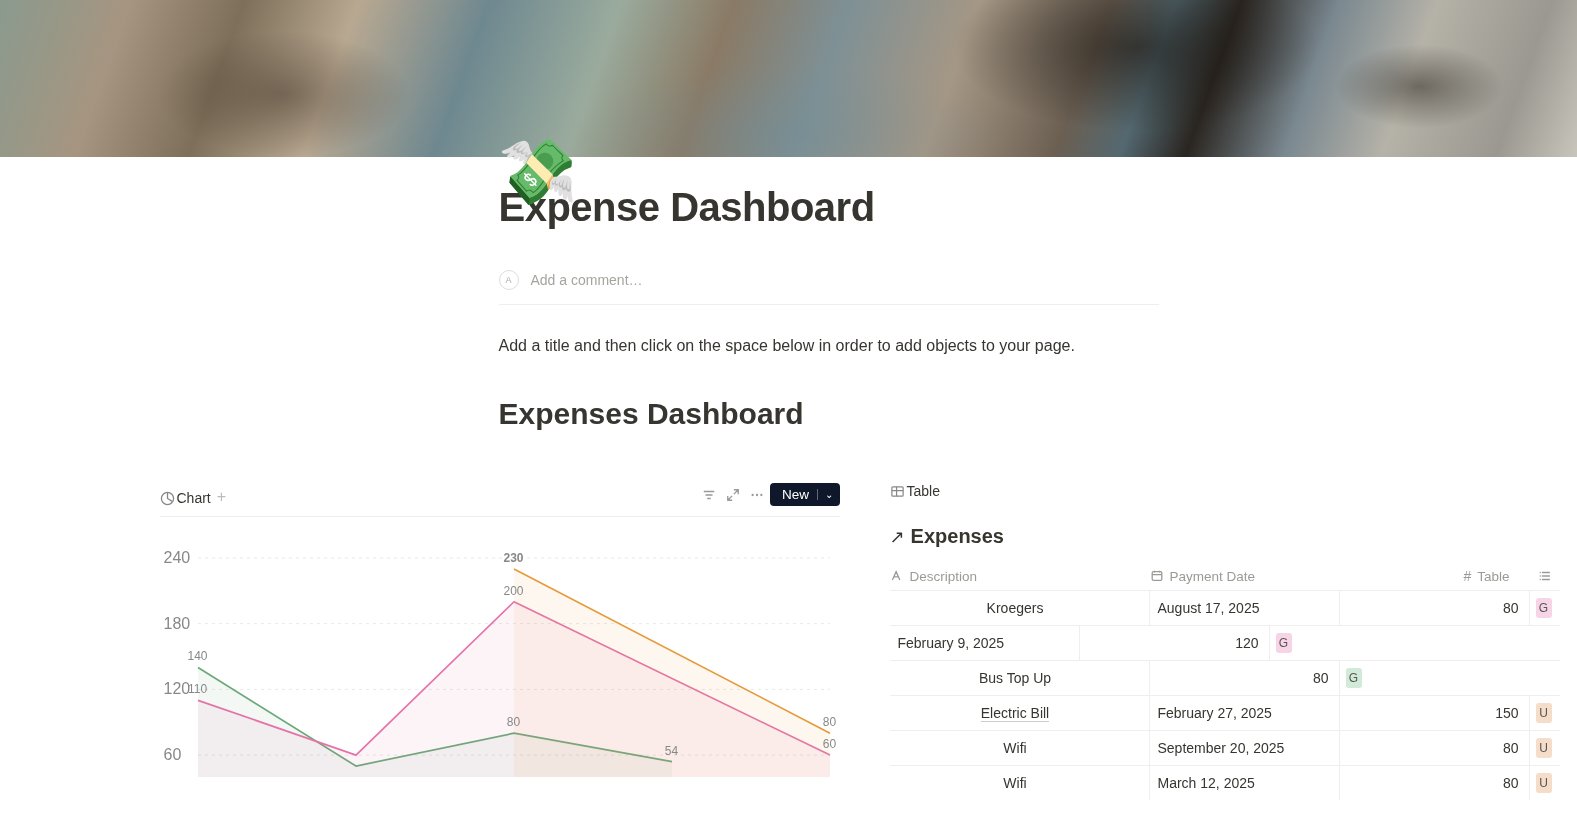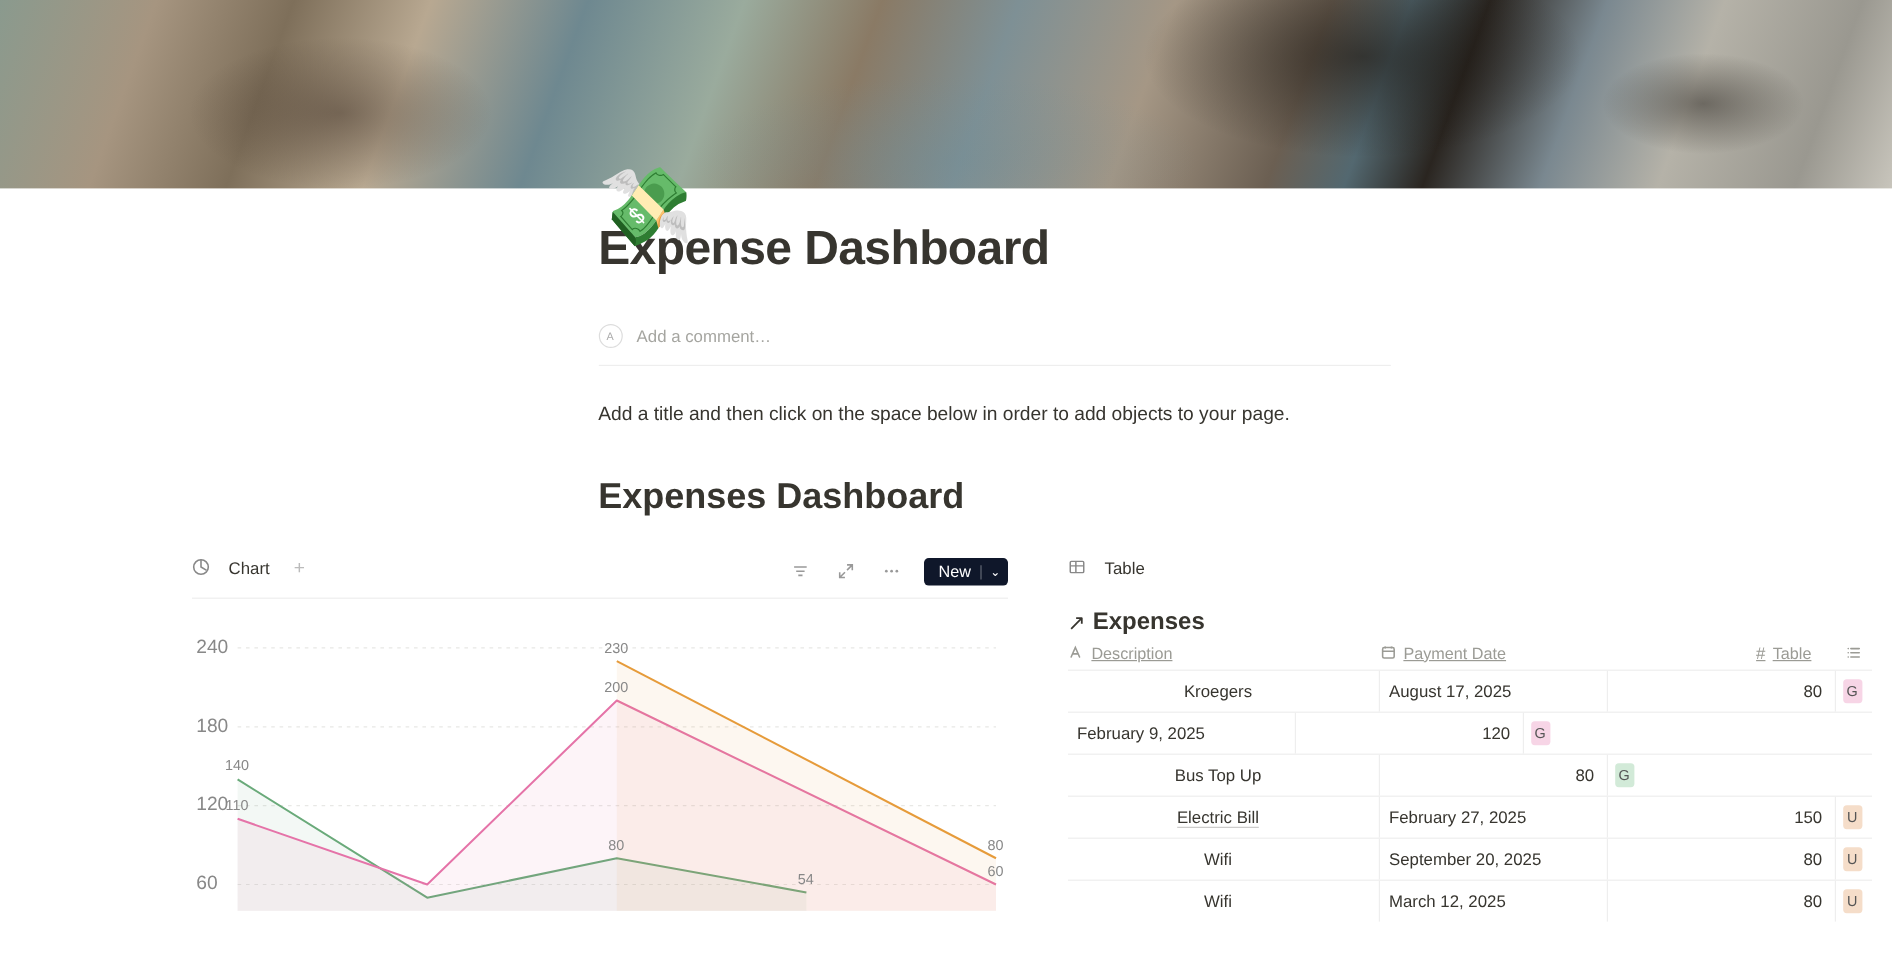--- a/index.html
+++ b/index.html
@@ -72,25 +72,26 @@
   margin-top: 30px;
   gap: 50px;
   align-items: flex-start;
 }
 
 .chart-panel { flex: 0 0 680px; }
 .table-panel { flex: 1; }
 
 .view-header {
   display: flex;
-  align-items: flex-start;
-  gap: 16px;
+  align-items: flex-end;
+  gap: 2px;
   padding: 4px 0 10px 0;
   border-bottom: 1px solid #eee;
   font-size: 14px;
+  margin-top: 18px;
 }
 .view-header .spacer { flex: 1; }
 .view-icon { color: #888; display: inline-flex; }
 .view-label { color: #37352f; }
 .view-plus { color: #bbb; font-size: 16px; padding: 0 4px; cursor: pointer; }
 .hdr-icon { color: #999; padding: 4px; cursor: pointer; }
 .hdr-icon svg { display: block; }
 .new-btn {
   background: #0f172a;
   color: #fff;
@@ -108,24 +109,24 @@
 .chart-body { position: relative; height: 250px; margin-top: 20px; }
 .ytick { position: absolute; left: 4px; font-size: 16px; color: #888; transform: translateY(-50%); }
 .datalabel { position: absolute; font-size: 12px; color: #888; transform: translate(-50%, -100%); }
 
 .table-title-row { display: flex; align-items: center; gap: 6px; margin-top: 16px; }
 .table-title-row .arrow { font-size: 18px; color: #37352f; }
 .table-title { font-size: 20px; font-weight: 700; }
 
 .thead {
   display: flex;
+  margin-top: 14px;
   padding: 6px 0;
   font-size: 13.5px;
   color: #9b9b95;
-  text-decoration: underline;
 }
 .th { display: flex; align-items: center; gap: 6px; }
 .th-desc { flex: 0 0 260px; }
 .th-date { flex: 0 0 190px; }
 .th-amt { flex: 0 0 190px; justify-content: flex-end; padding-right: 20px; }
 .th-list { flex: 0 0 30px; justify-content: center; }
 
 .trow {
   display: flex;
   border-top: 1px solid #eee;
@@ -224,21 +225,21 @@
       <div class="ytick" style="top: 20.9524px;">240</div>
           <div class="ytick" style="top: 86.6667px;">180</div>
           <div class="ytick" style="top: 152.381px;">120</div>
           <div class="ytick" style="top: 218.095px;">60</div>
           <div class="datalabel" style="left: 38px; top: 126.476px;">140</div>
           <div class="datalabel" style="left: 354px; top: 192.19px;">80</div>
           <div class="datalabel" style="left: 512px; top: 220.667px;">54</div>
           <div class="datalabel" style="left: 38px; top: 159.333px;">110</div>
           <div class="datalabel" style="left: 354px; top: 60.7619px;">200</div>
           <div class="datalabel" style="left: 670px; top: 214.095px;">60</div>
-          <div class="datalabel" style="left: 354px; top: 27.9048px;">230</div>
+          <div class="datalabel" style="left: 354px; top: 27.9048px; font-weight: bold;">230</div>
           <div class="datalabel" style="left: 670px; top: 192.19px;">80</div>
         </div>
     </div>
 
     <div class="table-panel">
       <div class="view-header" style="border-bottom:none;">
         <span class="view-icon">
           <svg width="15" height="15" viewBox="0 0 16 16" fill="none" stroke="currentColor" stroke-width="1.3">
               <rect x="2" y="3" width="12" height="10" rx="1"></rect>
               <path d="M2 7h12M7 3v10"></path>

